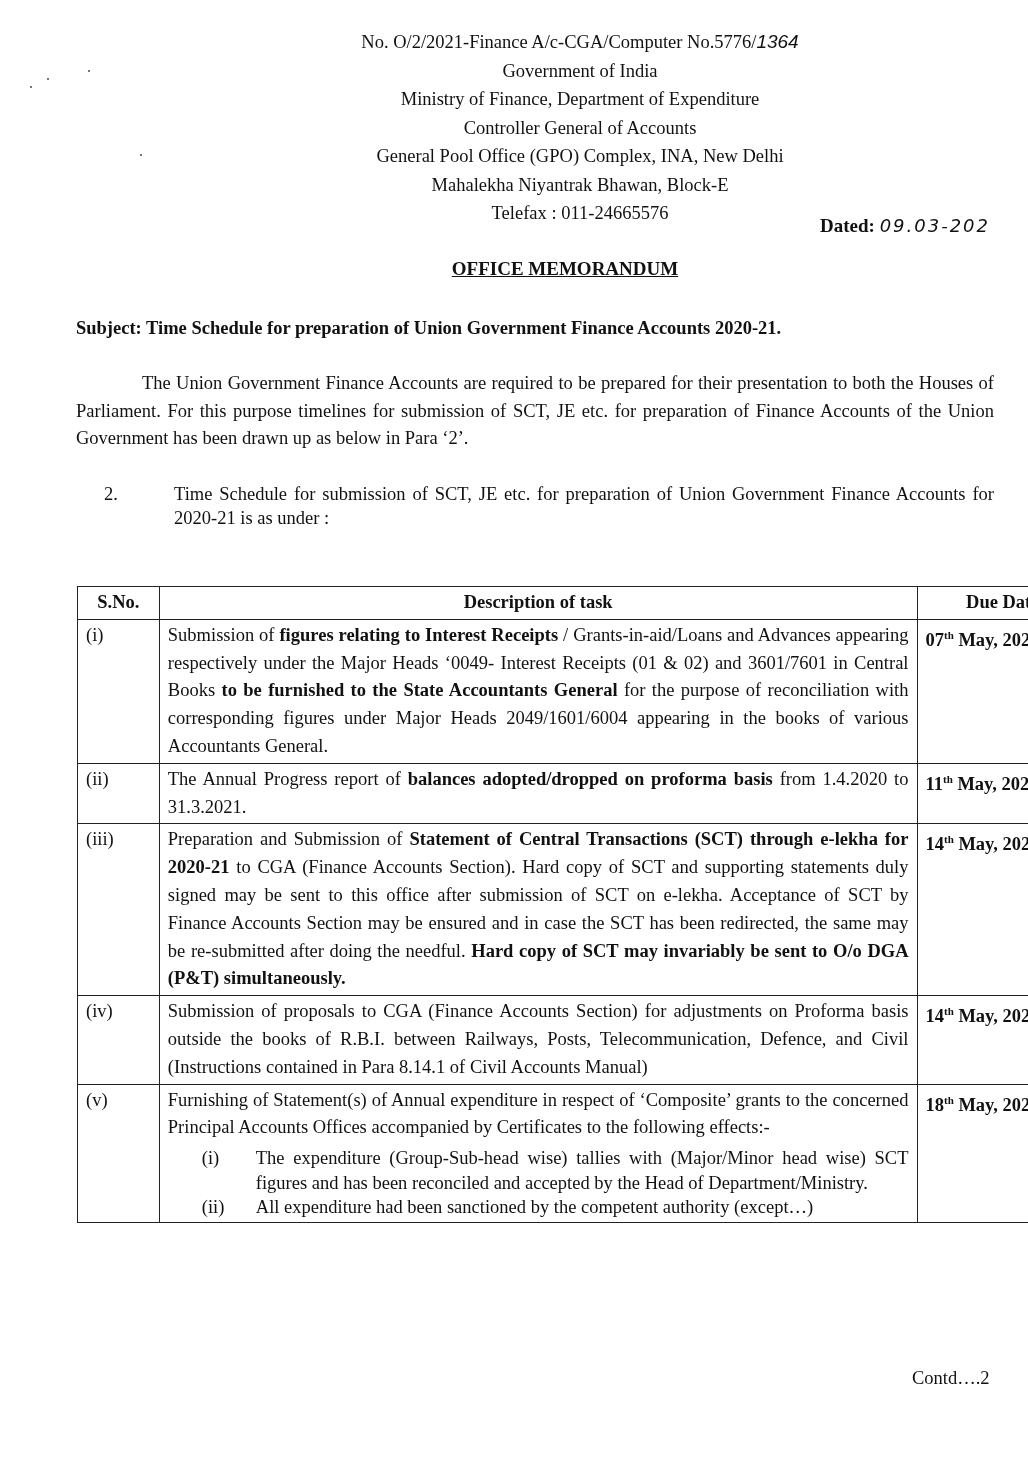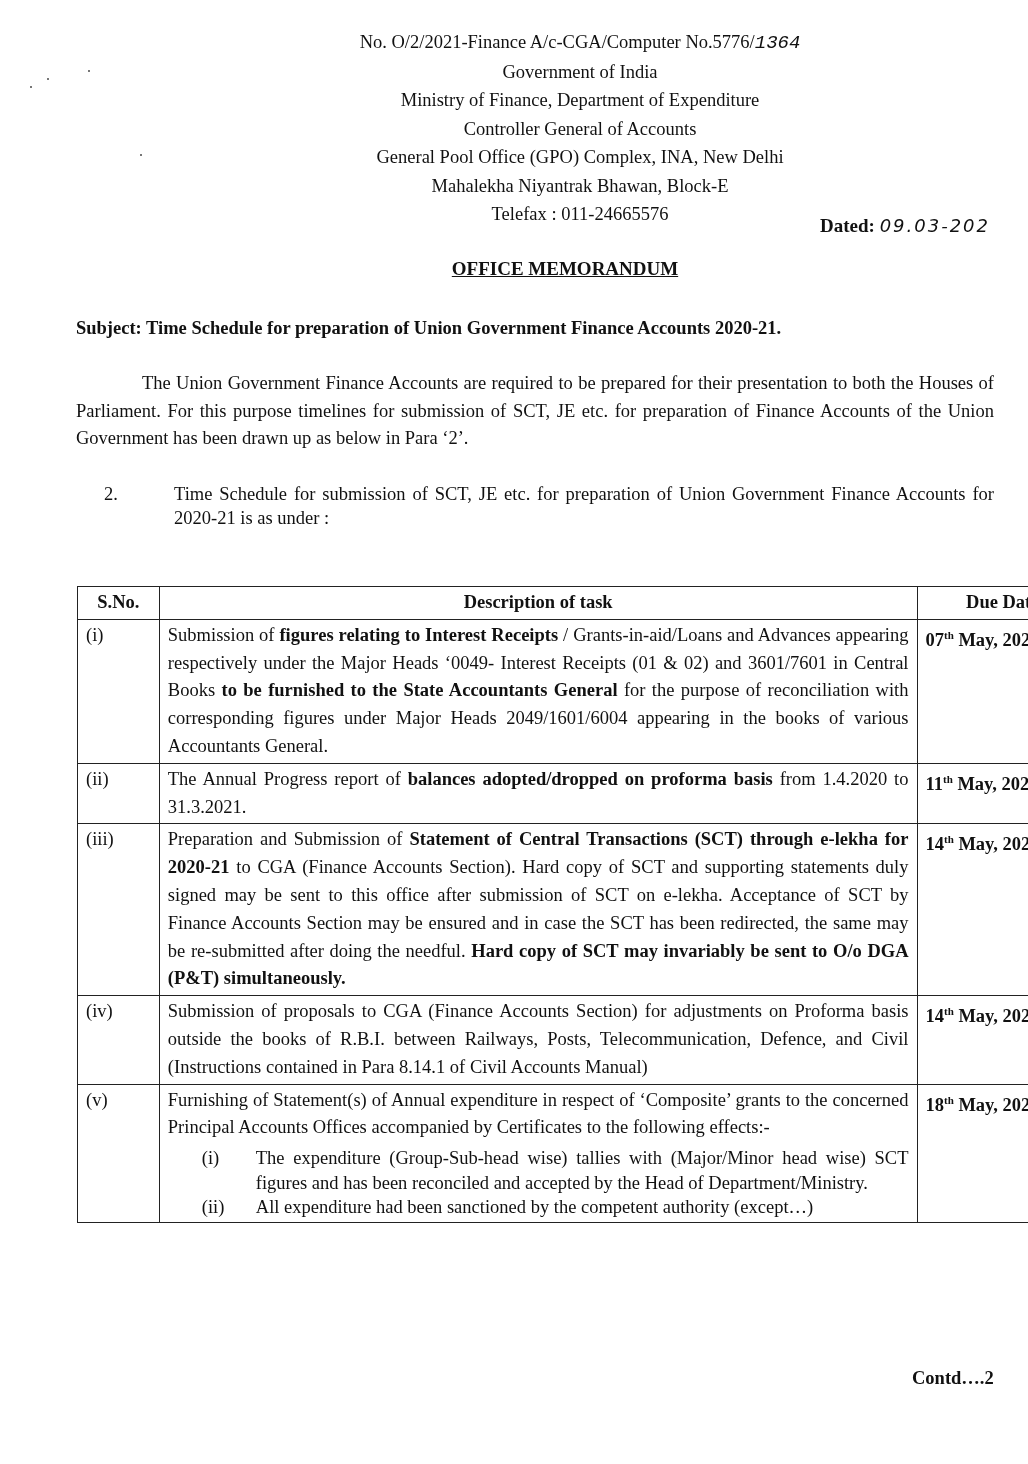--- a/index.html
+++ b/index.html
@@ -6,21 +6,21 @@
   body {
     width: 1028px; height: 1464px; position: relative; overflow: hidden;
     font-family: "Liberation Serif", "DejaVu Serif", serif;
     color: #111111; font-size: 18px;
   }
   .letterhead {
     position: absolute; left: 300px; top: 28px; width: 560px;
     text-align: center; line-height: 28.5px; font-size: 18.5px;
   }
   .letterhead .handwritten {
-    font-family: Liberation Mono, monospace; font-style: italic; font-size: 19px;
+    font-family: Liberation Sans, sans-serif; font-style: italic; font-size: 19px;
   }
   .dated {
     position: absolute; left: 820px; top: 215px; font-weight: bold; font-size: 19px; white-space: nowrap;
   }
   .dated .handwritten { font-family: "DejaVu Sans", sans-serif; font-weight: normal; font-style: italic; font-size: 18px; letter-spacing: 2px; }
   .memo-title {
     position: absolute; left: 0; width: 1028px; top: 258px; text-align: center;
   }
   .memo-title span { font-weight: bold; text-decoration: underline; font-size: 19px; margin-left: 102px; }
   .subject {
@@ -48,21 +48,21 @@
   .col-desc { width: 663px; }
   .col-date { width: 140px; }
   td.desc { text-align: justify; }
   td.date { font-weight: bold; white-space: nowrap; padding-left: 6px; }
   td.date sup { font-size: 11px; }
   .sublist { margin: 4px 0 0 0; line-height: 24.5px; }
   .subitem { display: flex; }
   .subitem .snum { width: 88px; padding-left: 34px; box-sizing: border-box; flex-shrink: 0; }
   .subitem .stxt { flex: 1; text-align: justify; }
   .contd {
-    position: absolute; left: 912px; top: 1368px; font-size: 18.5px; font-weight: bold;
+    position: absolute; left: 912px; top: 1368px; font-size: 18.5px;
   }
   .speck { position: absolute; width: 2px; height: 2px; background: #777; }
 </style>
 </head>
 <body>
 
 <div class="speck" style="left:30px;top:86px;"></div>
 <div class="speck" style="left:47px;top:78px;"></div>
 <div class="speck" style="left:88px;top:70px;"></div>
 <div class="speck" style="left:140px;top:154px;"></div>

